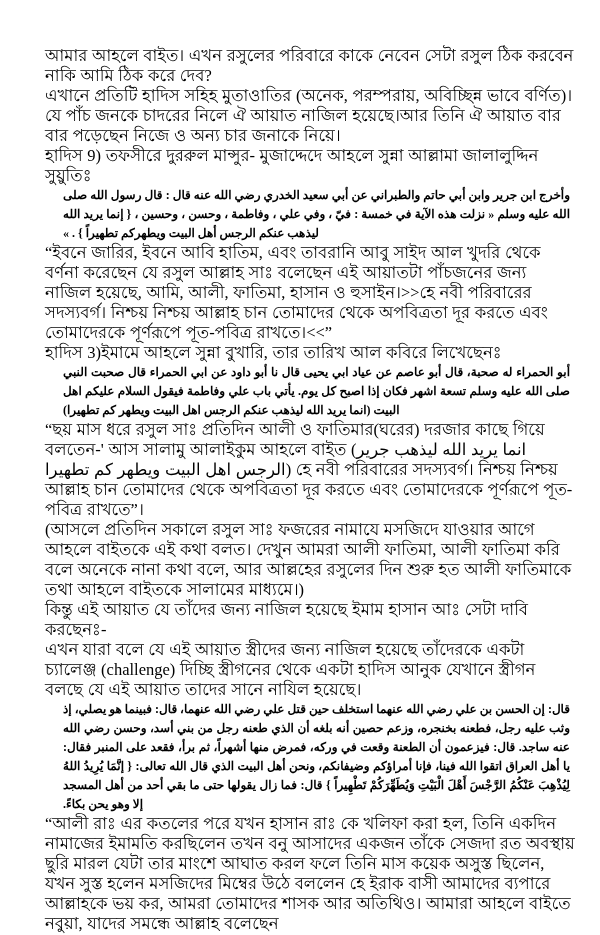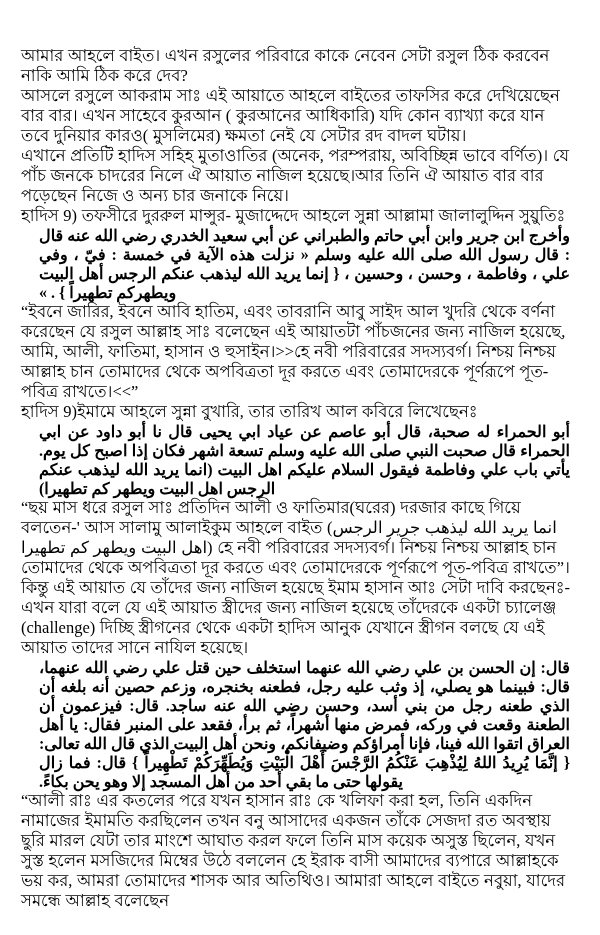--- a/index.html
+++ b/index.html
@@ -11,58 +11,58 @@
     width: 600px;
     height: 935px;
     overflow: hidden;
     color: #000000;
     font-family: "Liberation Serif", serif;
   }
   .page {
     box-sizing: border-box;
     width: 600px;
     height: 805px;
-    padding: 46px 24px 10px 21px;
+    padding: 46px 24px 10px 45px;
     background: #ffffff;
   }
   p {
     margin: 0;
     padding: 0;
   }
   
   .bn {
     font-size: 16.5px;
     line-height: 20px;
     text-align: left;
     word-spacing: 0.5px;
   }
   
   .ar {
     direction: rtl;
     unicode-bidi: embed;
     font-weight: bold;
-    font-size: 16px;
+    font-size: 12px;
     line-height: 19px;
     text-align: justify;
     text-align-last: left;
     margin-left: 18px;
     margin-right: 6px;
   }
 </style>
 </head>
 <body>
 
 <div class="page">
   <p class="bn">আমার আহলে বাইত। এখন রসুলের পরিবারে কাকে নেবেন সেটা রসুল ঠিক করবেন নাকি আমি ঠিক করে দেব?</p>
-  <p class="bn">আসলে রসুলে আকরাম সাঃ এই আয়াতে আহলে বাইতের তাফসির করে দেখিয়েছেন বার বার। এখন সাহেবে কুরআন ( কুরআনের আধিকারি) যদি কোন ব্যাখ্যা করে যান তবে দুনিয়ার কারও( মুসলিমের) ক্ষমতা নেই যে সেটার রদ বাদল ঘটায়।</p>
   <p class="bn">এখানে প্রতিটি হাদিস সহিহ মুতাওাতির (অনেক, পরম্পরায়, অবিচ্ছিন্ন ভাবে বর্ণিত)। যে পাঁচ জনকে চাদরের নিলে ঐ আয়াত নাজিল হয়েছে।আর তিনি ঐ আয়াত বার বার পড়েছেন নিজে ও অন্য চার জনাকে নিয়ে।</p>
   <p class="bn">হাদিস 9) তফসীরে দুররুল মান্সুর- মুজাদ্দেদে আহলে সুন্না আল্লামা জালালুদ্দিন সুয়ুতিঃ</p>
   <p class="ar">وأخرج ابن جرير وابن أبي حاتم والطبراني عن أبي سعيد الخدري رضي الله عنه قال : قال رسول الله صلى الله عليه وسلم « نزلت هذه الآية في خمسة : فيّ ، وفي علي ، وفاطمة ، وحسن ، وحسين ، { إنما يريد الله ليذهب عنكم الرجس أهل البيت ويطهركم تطهيراً } . »</p>
   <p class="bn">“ইবনে জারির, ইবনে আবি হাতিম, এবং তাবরানি আবু সাইদ আল খুদরি থেকে বর্ণনা করেছেন যে রসুল আল্লাহ সাঃ বলেছেন এই আয়াতটা পাঁচজনের জন্য নাজিল হয়েছে, আমি, আলী, ফাতিমা, হাসান ও হুসাইন।&gt;&gt;হে নবী পরিবারের সদস্যবর্গ। নিশ্চয় নিশ্চয় আল্লাহ চান তোমাদের থেকে অপবিত্রতা দূর করতে এবং তোমাদেরকে পূর্ণরূপে পূত-পবিত্র রাখতে।&lt;&lt;”</p>
-  <p class="bn">হাদিস 9)ইমামে আহলে সুন্না বুখারি, তার তারিখ আল কবিরে লিখেছেনঃ</p>
+  <p class="bn">হাদিস 3)ইমামে আহলে সুন্না বুখারি, তার তারিখ আল কবিরে লিখেছেনঃ</p>
   <p class="ar">أبو الحمراء له صحبة، قال أبو عاصم عن عياد ابي يحيى قال نا أبو داود عن ابي الحمراء قال صحبت النبي صلى الله عليه وسلم تسعة اشهر فكان إذا اصبح كل يوم. يأتي باب علي وفاطمة فيقول السلام عليكم اهل البيت (انما يريد الله ليذهب عنكم الرجس اهل البيت ويطهر كم تطهيرا)</p>
   <p class="bn">“ছয় মাস ধরে রসুল সাঃ প্রতিদিন আলী ও ফাতিমার(ঘরের) দরজার কাছে গিয়ে বলতেন-' আস সালামু আলাইকুম আহলে বাইত (انما يريد الله ليذهب جرير الرجس اهل البيت ويطهر كم تطهيرا) হে নবী পরিবারের সদস্যবর্গ। নিশ্চয় নিশ্চয় আল্লাহ চান তোমাদের থেকে অপবিত্রতা দূর করতে এবং তোমাদেরকে পূর্ণরূপে পূত-পবিত্র রাখতে”।</p>
+  <p class="bn">(আসলে প্রতিদিন সকালে রসুল সাঃ ফজরের নামাযে মসজিদে যাওয়ার আগে আহলে বাইতকে এই কথা বলত। দেখুন আমরা আলী ফাতিমা, আলী ফাতিমা করি বলে অনেকে নানা কথা বলে, আর আল্লহের রসুলের দিন শুরু হত আলী ফাতিমাকে তথা আহলে বাইতকে সালামের মাধ্যমে।)</p>
   <p class="bn">কিন্তু এই আয়াত যে তাঁদের জন্য নাজিল হয়েছে ইমাম হাসান আঃ সেটা দাবি করছেনঃ-</p>
   <p class="bn">এখন যারা বলে যে এই আয়াত স্ত্রীদের জন্য নাজিল হয়েছে তাঁদেরকে একটা চ্যালেঞ্জ (challenge) দিচ্ছি স্ত্রীগনের থেকে একটা হাদিস আনুক যেখানে স্ত্রীগন বলছে যে এই আয়াত তাদের সানে নাযিল হয়েছে।</p>
   <p class="ar">قال: إن الحسن بن علي رضي الله عنهما استخلف حين قتل علي رضي الله عنهما، قال: فبينما هو يصلي، إذ وثب عليه رجل، فطعنه بخنجره، وزعم حصين أنه بلغه أن الذي طعنه رجل من بني أسد، وحسن رضي الله عنه ساجد. قال: فيزعمون أن الطعنة وقعت في وركه، فمرض منها أشهراً، ثم برأ، فقعد على المنبر فقال: يا أهل العراق اتقوا الله فينا، فإنا أمراؤكم وضيفانكم، ونحن أهل البيت الذي قال الله تعالى: { إنَّمَا يُرِيدُ اللهُ لِيُذْهِبَ عَنْكُمُ الرَّجْسَ أَهْلَ الْبَيْتِ وَيُطَهِّرَكُمْ تَطْهِيراً } قال: فما زال يقولها حتى ما بقي أحد من أهل المسجد إلا وهو يحن بكاءً.</p>
   <p class="bn">“আলী রাঃ এর কতলের পরে যখন হাসান রাঃ কে খলিফা করা হল, তিনি একদিন নামাজের ইমামতি করছিলেন তখন বনু আসাদের একজন তাঁকে সেজদা রত অবস্থায় ছুরি মারল যেটা তার মাংশে আঘাত করল ফলে তিনি মাস কয়েক অসুস্ত ছিলেন, যখন সুস্ত হলেন মসজিদের মিম্বের উঠে বললেন হে ইরাক বাসী আমাদের ব্যপারে আল্লাহকে ভয় কর, আমরা তোমাদের শাসক আর অতিথিও। আমারা আহলে বাইতে নবুয়া, যাদের সমন্ধে আল্লাহ বলেছেন</p>
 
 </div>
 
 </body></html>

